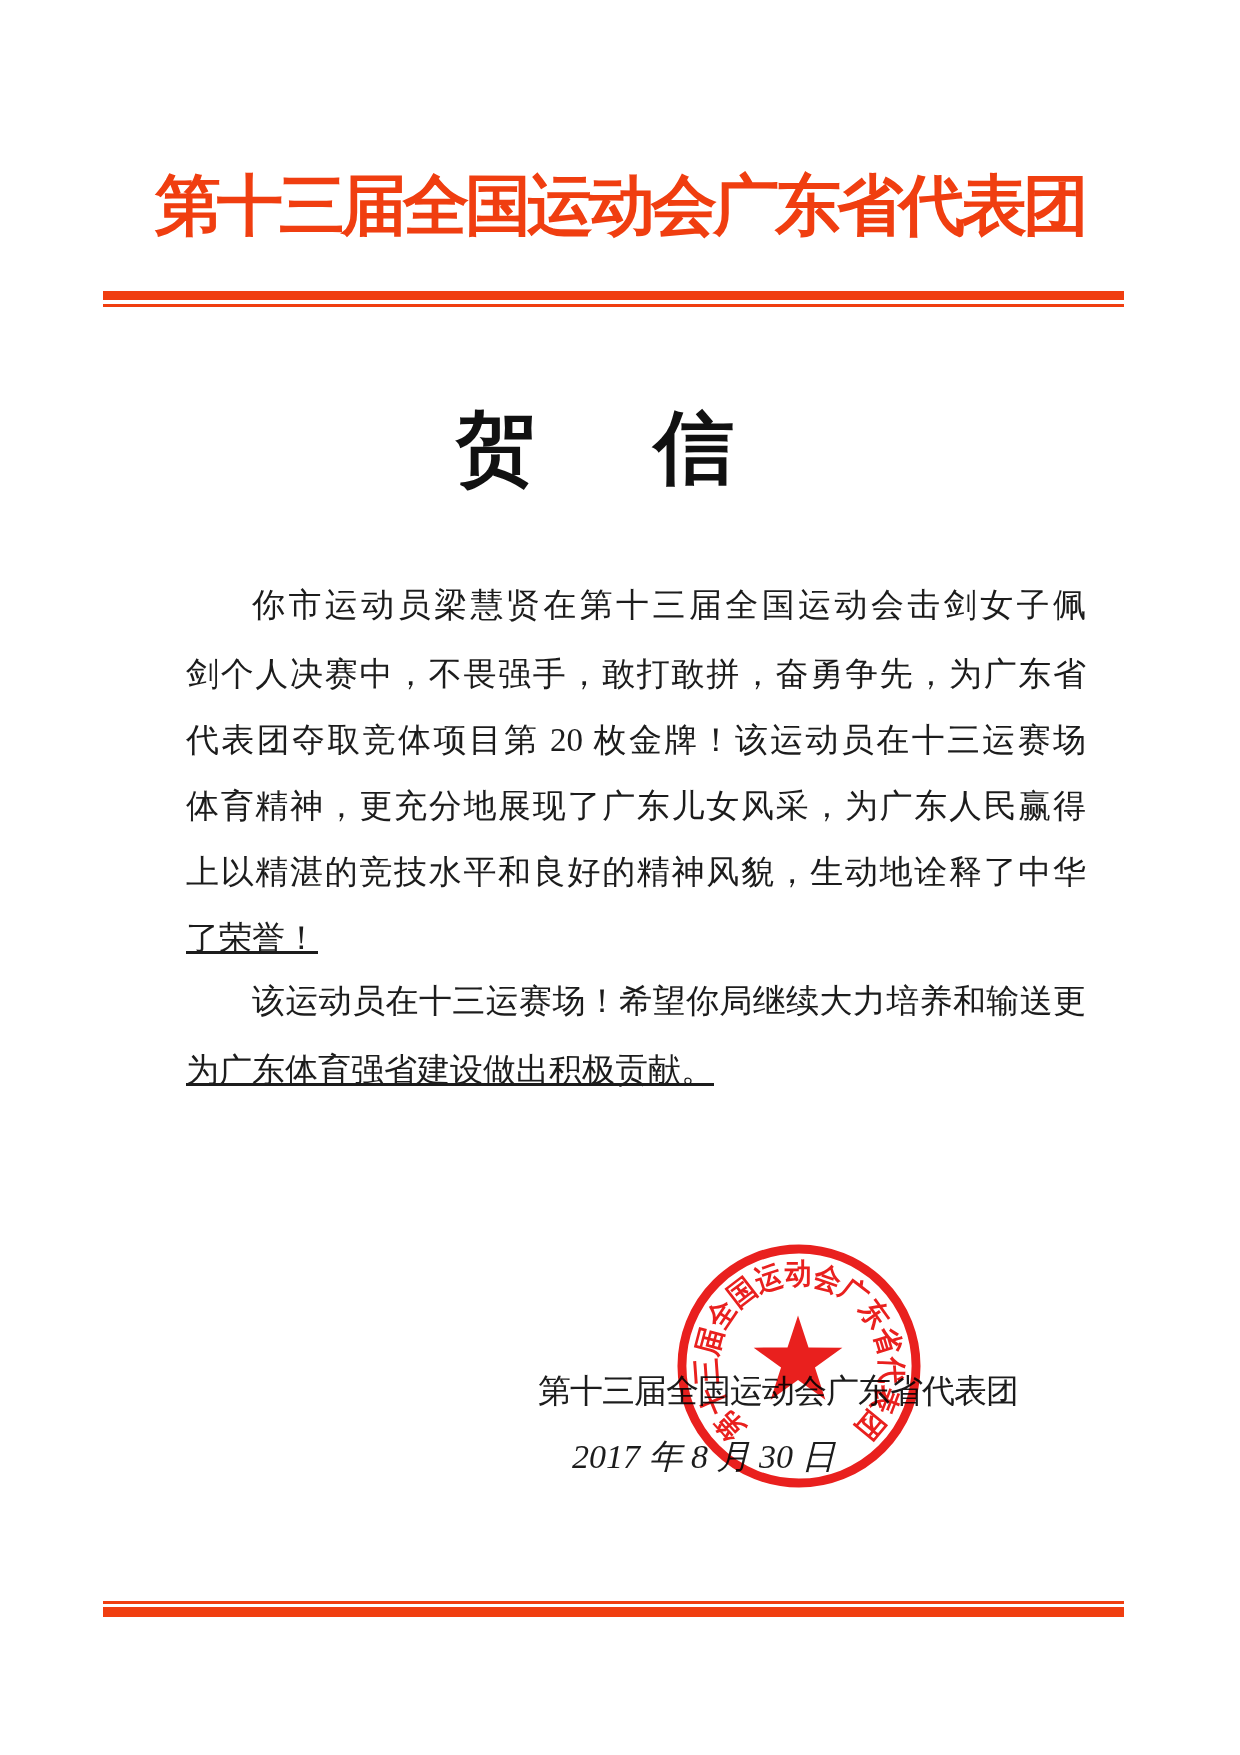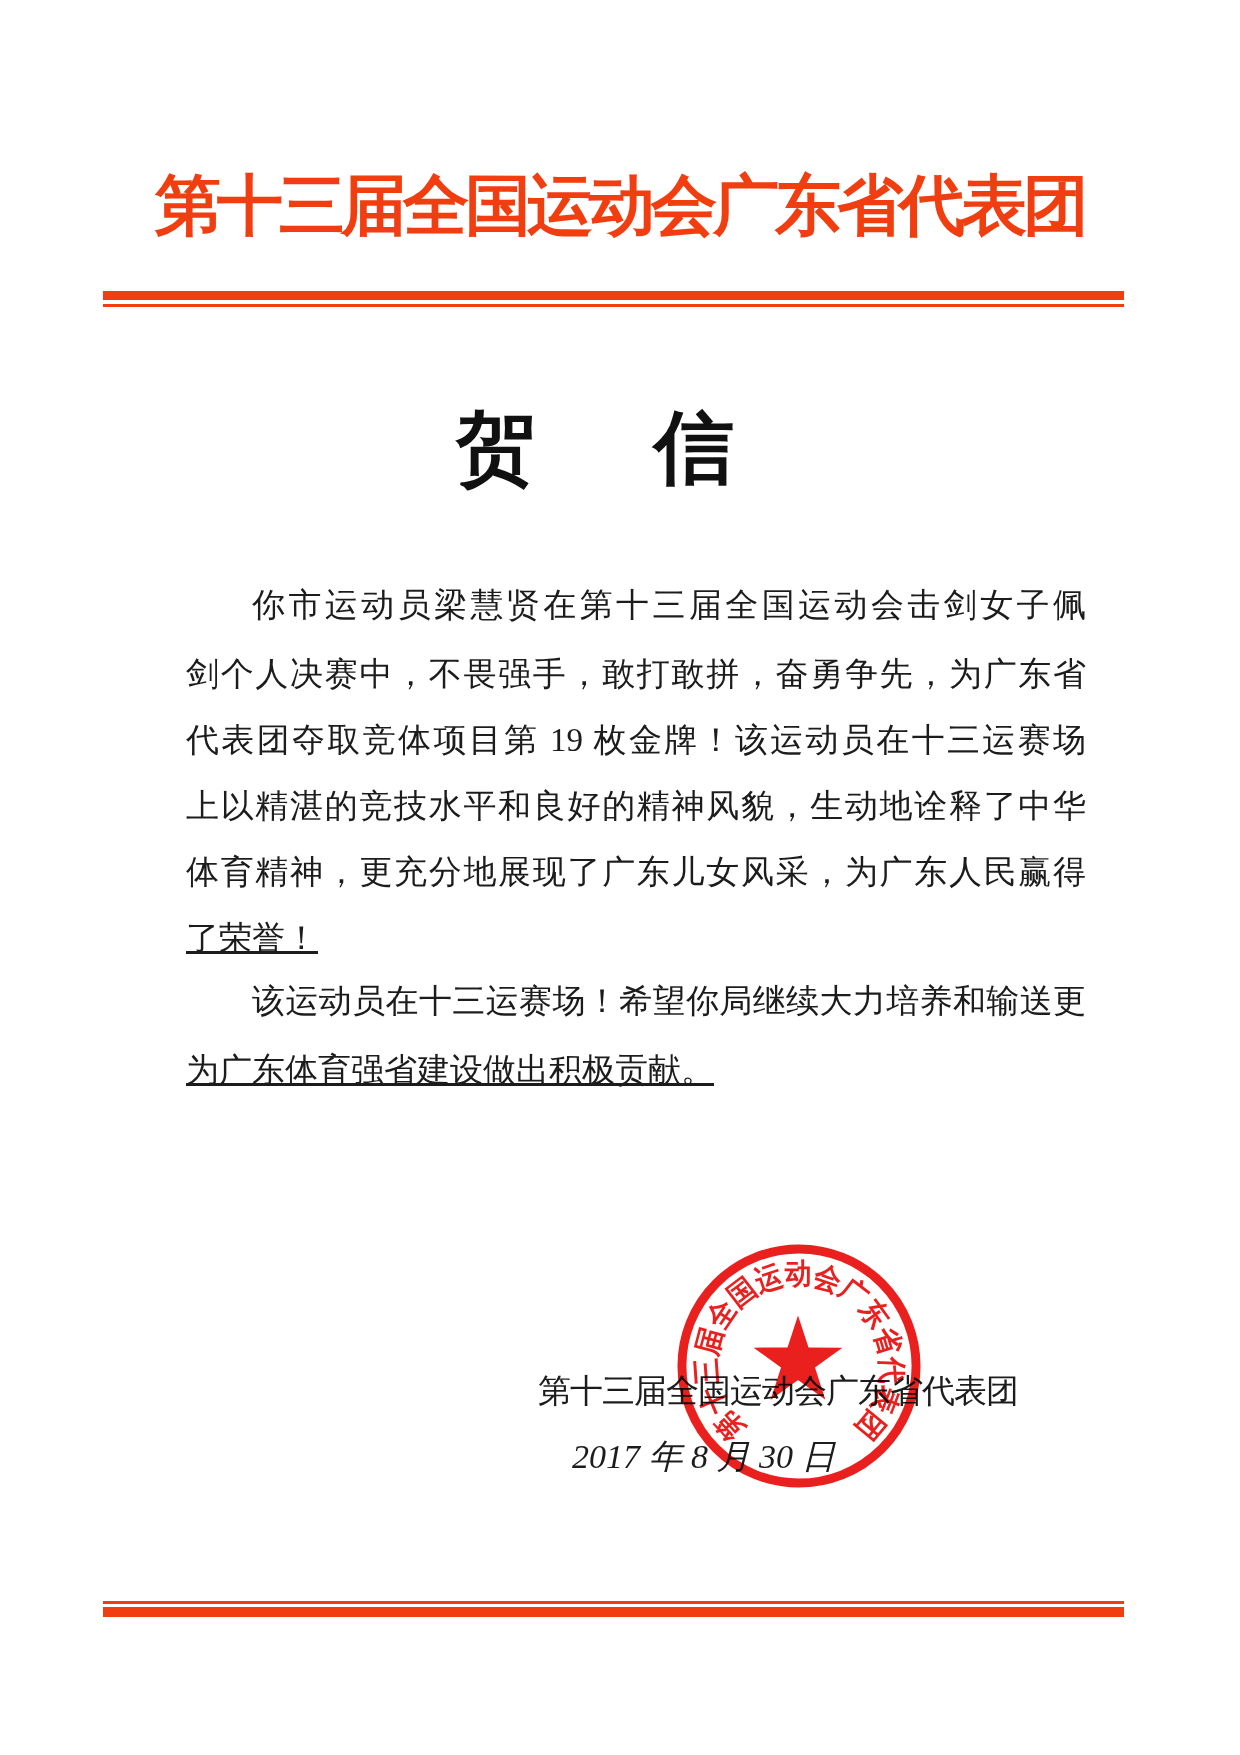--- a/index.html
+++ b/index.html
@@ -79,23 +79,23 @@
   <div class="rule rule-top-thin"></div>
 
   <div class="letter-title">
     <span>贺</span>
     <span>信</span>
   </div>
 
   <div class="body-block">
     <div class="line first">你市运动员梁慧贤在第十三届全国运动会击剑女子佩</div>
     <div class="line">剑个人决赛中，不畏强手，敢打敢拼，奋勇争先，为广东省</div>
-    <div class="line">代表团夺取竞体项目第 19 枚金牌！该运动员在十三运赛场</div>
+    <div class="line">代表团夺取竞体项目第 20 枚金牌！该运动员在十三运赛场</div>
+    <div class="line">体育精神，更充分地展现了广东儿女风采，为广东人民赢得</div>
     <div class="line">上以精湛的竞技水平和良好的精神风貌，生动地诠释了中华</div>
-    <div class="line">体育精神，更充分地展现了广东儿女风采，为广东人民赢得</div>
     <div class="line last">了荣誉！</div>
     <div class="line first">该运动员在十三运赛场！希望你局继续大力培养和输送更</div>
     <div class="line last">为广东体育强省建设做出积极贡献。</div>
   </div>
 
   <div class="signature">第十三届全国运动会广东省代表团</div>
   <div class="date-line">2017 年 8 月 30 日</div>
 
   <svg class="stamp" viewBox="0 0 250 250" aria-hidden="true">
     <defs>

